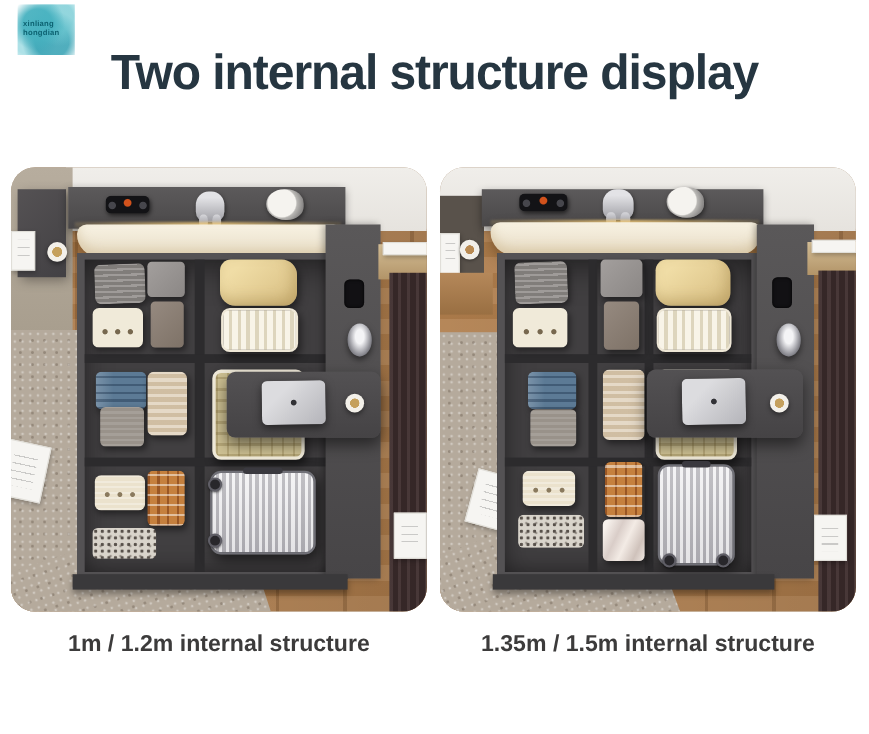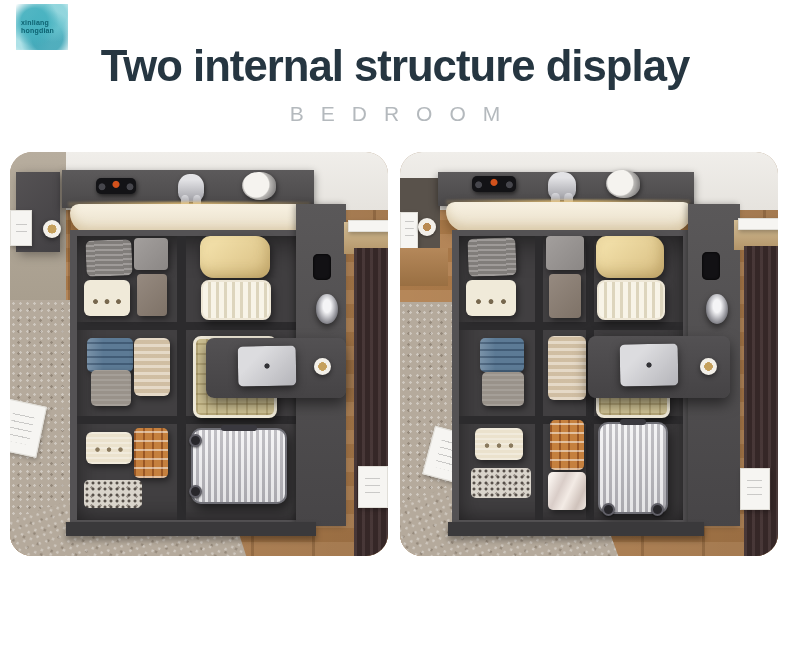--- a/index.html
+++ b/index.html
@@ -138,21 +138,20 @@
 
   <div class="wm">
     <div class="wm-splash"></div>
     <div class="wm-text">
       <div>xinliang</div>
       <div>hongdian</div>
     </div>
   </div>
 
   <h1 class="title">Two internal structure display</h1>
-  <div class="subtitle">BEDROOM</div>
 
   <div class="panels">
 
     <figure class="photo" style="margin:0">
       <div class="ab wood" style="left:0;top:56px;width:378px;height:348px"></div>
       <div class="ab ceiling" style="left:50px;top:0;width:328px;height:58px"></div>
       <div class="ab wallbeige" style="left:0;top:0;width:56px;height:152px"></div>
       <div class="ab rug" style="left:0;top:148px;width:64px;height:256px"></div>
       <div class="ab rug" style="left:-50px;top:342px;width:280px;height:130px;transform:rotate(-18deg)"></div>
       <div class="ab paper" style="left:-10px;top:250px;width:40px;height:50px;transform:rotate(12deg)"></div>
@@ -271,14 +270,18 @@
       <div class="ab cup" style="left:300px;top:206px;width:17px;height:17px"></div>
 
       <div class="ab plinth" style="left:48px;top:370px;width:256px;height:14px"></div>
       <div class="ab woodshelf" style="left:334px;top:68px;width:45px;height:30px"></div>
       <div class="ab paper" style="left:338px;top:66px;width:40px;height:10px"></div>
       <div class="ab curtain" style="left:344px;top:94px;width:35px;height:310px"></div>
       <div class="ab paper" style="left:340px;top:316px;width:28px;height:40px"></div>
     </figure>
   </div>
 
+  <div class="captions">
+    <div class="caption">1m / 1.2m internal structure</div>
+    <div class="caption">1.35m / 1.5m internal structure</div>
+  </div>
 
 </div>
 
 </body></html>

